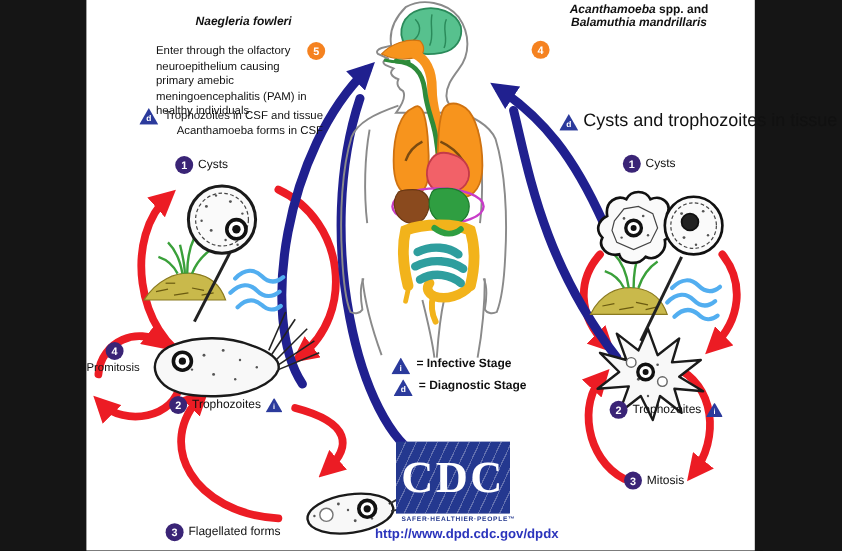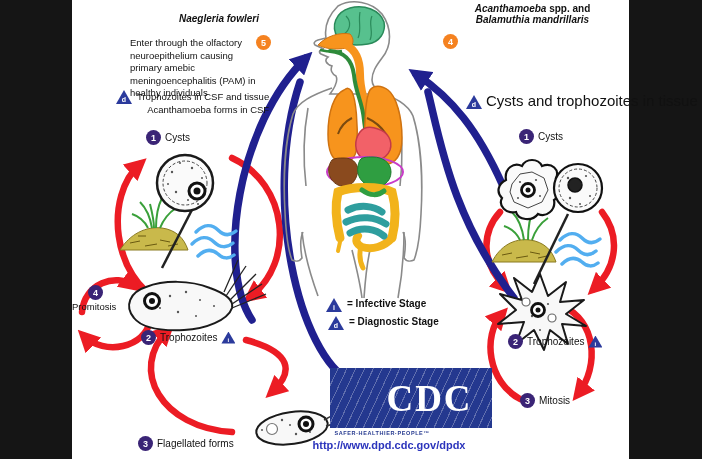--- a/index.html
+++ b/index.html
@@ -16,23 +16,23 @@
   .tri{position:relative;width:16px;height:14px;background:#2b3a9c;
        clip-path:polygon(50% 0,0 100%,100% 100%);flex:0 0 auto;}
   .tri span{position:absolute;left:0;right:0;bottom:0;text-align:center;
             color:#fff;font-size:7px;font-weight:bold;line-height:9px;}
   .tri.small{width:14px;height:12px;}
   .tri.small span{font-size:6px;line-height:8px;}
   .title{font-weight:bold;font-style:italic;font-size:10px;text-align:center;}
   .para{font-size:9.5px;line-height:12.5px;}
   .legendrow{position:absolute;display:flex;align-items:flex-start;gap:5px;}
   .legendtext{font-size:10px;font-weight:bold;color:#111;}
-  .cdcbox{position:absolute;left:330px;top:368px;width:125px;height:60px;background:#24388f;
+  .cdcbox{position:absolute;left:330px;top:368px;width:95px;height:60px;background:#24388f;
           background-image:repeating-linear-gradient(115deg,rgba(255,255,255,0) 0 7px,rgba(255,255,255,.28) 7px 8px);
-          display:flex;align-items:center;justify-content:center;padding-left:37px;}
+          display:flex;align-items:center;justify-content:center;}
   .cdcword{font-family:"Liberation Serif",serif;font-weight:bold;color:#fff;font-size:37px;letter-spacing:2px;line-height:1;}
   .tagline{position:absolute;left:327px;top:430px;width:110px;text-align:center;color:#24388f;
            font-size:5.5px;font-weight:bold;letter-spacing:.6px;}
   .url{position:absolute;left:308px;top:439px;width:162px;text-align:center;color:#2b34bc;
        font-size:11px;font-weight:bold;}
 </style>
 </head>
 <body>
 
 <div class="stage">
@@ -267,21 +267,21 @@
     <g fill="#555">
       <circle cx="532" cy="316" r="1.2"></circle>
           <circle cx="548" cy="304" r="1.1"></circle>
           <circle cx="540" cy="330" r="1"></circle>
     </g>
     <circle cx="538" cy="310" r="6.5" fill="#fff" stroke="#111" stroke-width="2.8"></circle>
     <circle cx="538" cy="310" r="2.5" fill="#111"></circle>
   </g>
 </svg>
 
-<div class="lbl title" style="left:144px;top:13px;width:150px;">Naegleria fowleri</div>
+<div class="lbl title" style="left:128px;top:13px;width:150px;">Naegleria fowleri</div>
 <div class="lbl para" style="left:130px;top:37px;width:136px;">Enter through the olfactory neuroepithelium causing primary amebic meningoencephalitis (PAM) in healthy individuals</div>
 <div class="orangenum" style="left:256px;top:35px;">5</div>
 <div class="tri" style="position:absolute;left:116px;top:90px;">
       <span>d</span>
     </div>
 <div class="lbl" style="left:137px;top:91px;font-size:9.5px;line-height:12.5px;text-align:right;">
   <div>Trophozoites in CSF and tissue</div>
   <div>Acanthamoeba forms in CSF</div>
 </div>
 

